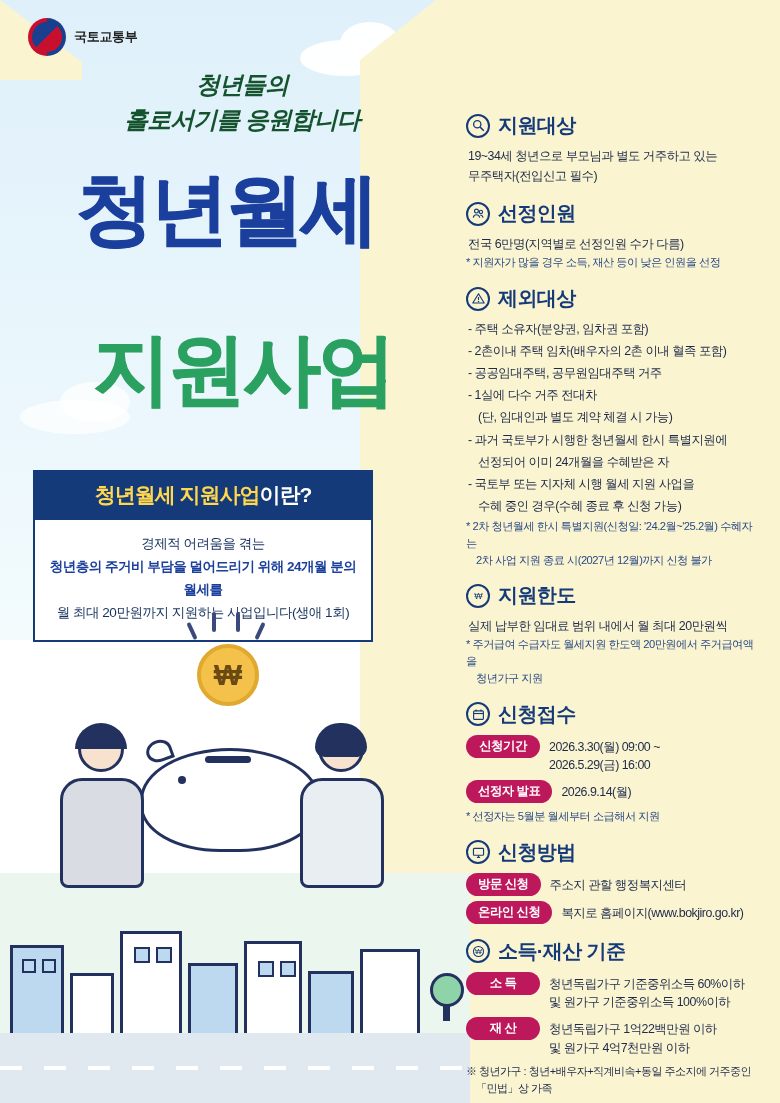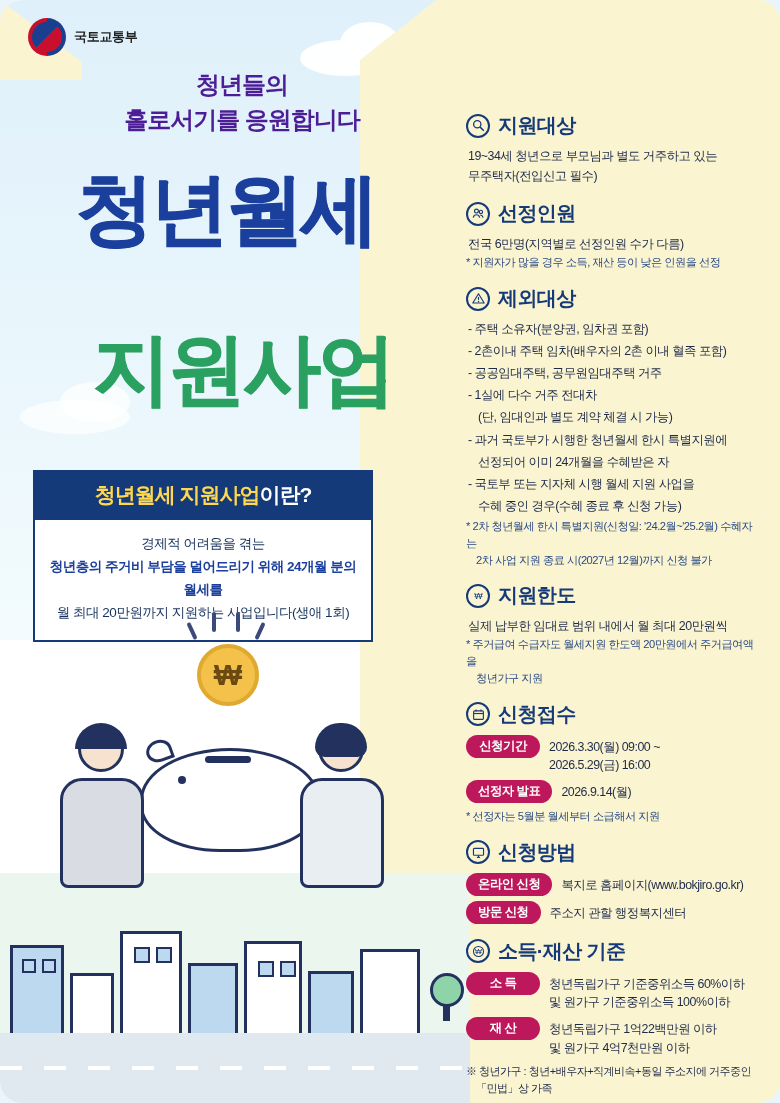--- a/index.html
+++ b/index.html
@@ -4,21 +4,21 @@
 <style>
   * { box-sizing: border-box; }
   html, body { margin:0; padding:0; }
   body {
     width: 780px; height: 1103px;
     font-family: "Liberation Sans", sans-serif;
     background: #eaf5fb;
     position: relative;
     overflow: hidden;
   }
-  .poster { position:relative; width:780px; height:1103px; overflow:hidden; background:#ffffff;border-radius:22px; }
+  .poster { position:relative; width:780px; height:1103px; overflow:hidden; background:#ffffff; }
 
   
   .sky {
     position:absolute; left:0; top:0; width:470px; height:640px;
     background: linear-gradient(#dff0fa 0%, #e9f6fc 55%, #f3fbfd 100%);
   }
   .cloud { position:absolute; background:#ffffff; border-radius:50%; opacity:.95; }
 
   
   .rightpanel {
@@ -48,22 +48,22 @@
   }
   .taegeuk:after{
     content:""; position:absolute; inset:4px; border-radius:50%;
     background:linear-gradient(135deg,#1a3f8f 0 50%, #c8102e 50% 100%);
   }
   .gov-name { font-size:13px; color:#222; font-weight:600; letter-spacing:-.3px; }
 
   
   .sub-head {
     position:absolute; left:52px; top:68px; width:380px;
-    text-align:center; color:#4c1d95; font-weight:700;
-    font-size:24px; line-height:1.45; letter-spacing:-1px;
+    text-align:center; color:#14532d; font-weight:700;
+    font-size:24px; line-height:1.45; letter-spacing:-1px;font-style:italic;
   }
   .title-blue {
     position:absolute; left:11px; top:170px; width:430px;
     color:#1b3f9c; font-weight:800; font-size:78px; line-height:1.0;
     letter-spacing:-3px; text-align:center;
     -webkit-text-stroke:1px #1b3f9c;
   }
   .title-green {
     position:absolute; left:28px; top:330px; width:430px;
     color:#2aa160; font-weight:800; font-size:78px; line-height:1.0;
@@ -348,26 +348,26 @@
         <div class="badge">
           <svg width="13" height="13" viewBox="0 0 16 16">
               <rect x="1.8" y="3" width="12.4" height="8.4" rx="1" fill="none" stroke="#153a7a" stroke-width="1.4"></rect>
               <line x1="6" y1="14" x2="10" y2="14" stroke="#153a7a" stroke-width="1.4"></line>
               <line x1="8" y1="11.4" x2="8" y2="14" stroke="#153a7a" stroke-width="1.4"></line>
             </svg>
         </div>
         <div class="sec-title">신청방법</div>
       </div>
       <div class="kvrow">
+        <div class="pill">방문 신청</div>
+        <div class="kv-val">주소지 관할 행정복지센터</div>
+      </div>
+      <div class="kvrow">
         <div class="pill">온라인 신청</div>
         <div class="kv-val">복지로 홈페이지(www.bokjiro.go.kr)</div>
-      </div>
-      <div class="kvrow">
-        <div class="pill">방문 신청</div>
-        <div class="kv-val">주소지 관할 행정복지센터</div>
       </div>
     </div>
 
     <div class="section">
       <div class="sec-head">
         <div class="badge">
           <svg width="13" height="13" viewBox="0 0 16 16">
               <circle cx="8" cy="8" r="6.2" fill="none" stroke="#153a7a" stroke-width="1.3"></circle>
               <text x="8" y="11.5" font-size="9" font-family="Liberation Sans, sans-serif" text-anchor="middle" fill="#153a7a">₩</text>
             </svg>

